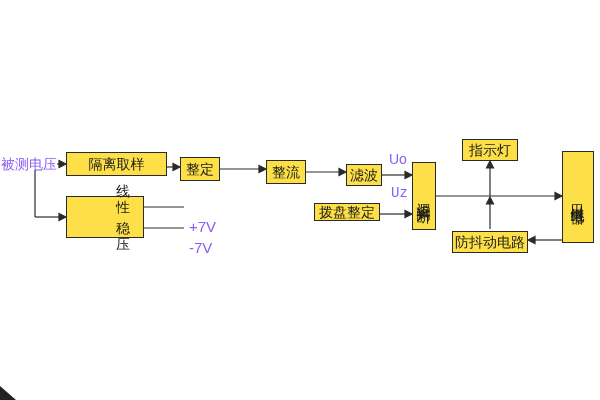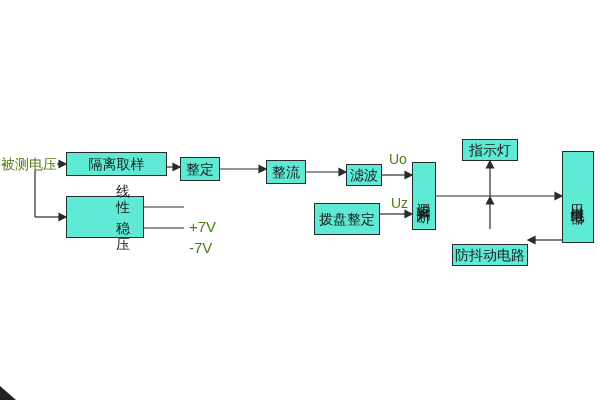--- a/index.html
+++ b/index.html
@@ -5,38 +5,38 @@
   html,body { margin:0; padding:0; background:#ffffff; }
   #stage {
     position:relative; width:600px; height:400px;
     background:#ffffff; overflow:hidden;
     font-family:"Liberation Sans","DejaVu Sans",sans-serif;
     color:#1a1a1a;
   }
   svg.wires { position:absolute; left:0; top:0; width:600px; height:400px; }
   .box {
     position:absolute; box-sizing:border-box;
-    border:1px solid #2a2a2a; background:#5eead4;
+    border:1px solid #2a2a2a; background:#fde047;
     display:flex; align-items:center; justify-content:center;
     font-size:14px; line-height:16px; color:#1a1a1a;
     white-space:nowrap;
   }
   .vbox {
     writing-mode:vertical-rl; text-orientation:upright;
     letter-spacing:2px; white-space:normal;
   }
   .dualbox {
     flex-direction:column; justify-content:center; gap:5px;
     white-space:normal;
     padding-left:36px;
   }
   .dualbox .row { text-align:center; }
   .label {
     position:absolute; font-size:14px; line-height:16px;
-    white-space:nowrap; color:#4d7c0f;
+    white-space:nowrap; color:#8b5cf6;
   }
   .vlabel { font-size:15px;margin-top:20px; }
 </style>
 </head>
 <body>
 
 <div id="stage">
 
   <svg class="wires" viewBox="0 0 600 400" xmlns="http://www.w3.org/2000/svg">
     <g stroke="#2a2a2a" stroke-width="1.2" fill="#2a2a2a">
@@ -77,40 +77,40 @@
 
       <line x1="144" y1="207" x2="184" y2="207"></line>
       <line x1="144" y1="228" x2="184" y2="228"></line>
 
       <polygon points="0,386 16,400 0,400" fill="#222222" stroke="none"></polygon>
     </g>
   </svg>
 
   <div class="label" style="left:1px; top:156px;">被测电压</div>
   <div class="label" style="left:389px; top:151px;">Uo</div>
-  <div class="label" style="left:391px; top:195px;">Uz</div>
+  <div class="label" style="left:391px; top:185px;font-family:Liberation Mono, monospace;">Uz</div>
   <div class="label vlabel" style="left:189px; top:199px;">+7V</div>
   <div class="label vlabel" style="left:189px; top:220px;">-7V</div>
 
   <div class="box" style="left:66px; top:152px; width:101px; height:24px;">隔离取样</div>
 
   <div class="box" style="left:180px; top:157px; width:40px; height:24px;">整定</div>
 
   <div class="box" style="left:266px; top:160px; width:40px; height:24px;">整流</div>
 
   <div class="box" style="left:346px; top:164px; width:36px; height:22px;">滤波</div>
 
-  <div class="box" style="left:314px; top:203px; width:66px; height:32px;">拨盘整定</div>
+  <div class="box" style="left:314px; top:203px; width:66px; height:18px;">拨盘整定</div>
 
   <div class="box vbox" style="left:412px; top:162px; width:24px; height:68px;">逻辑判断</div>
 
   <div class="box" style="left:462px; top:139px; width:56px; height:22px;">指示灯</div>
 
   <div class="box vbox" style="left:562px; top:151px; width:32px; height:92px;">出口继电器</div>
 
-  <div class="box" style="left:452px; top:244px; width:76px; height:22px;">防抖动电路</div>
+  <div class="box" style="left:452px; top:231px; width:76px; height:22px;">防抖动电路</div>
 
   <div class="box dualbox" style="left:66px; top:196px; width:78px; height:42px;">
     <div class="row">线　性</div>
     <div class="row">稳　压</div>
   </div>
 
 </div>
 
 </body></html>

